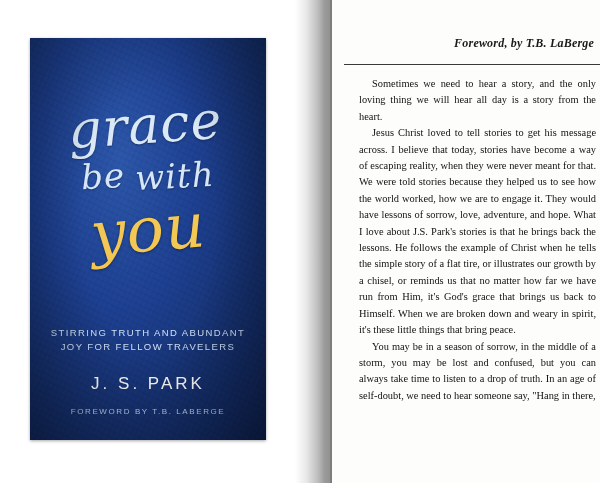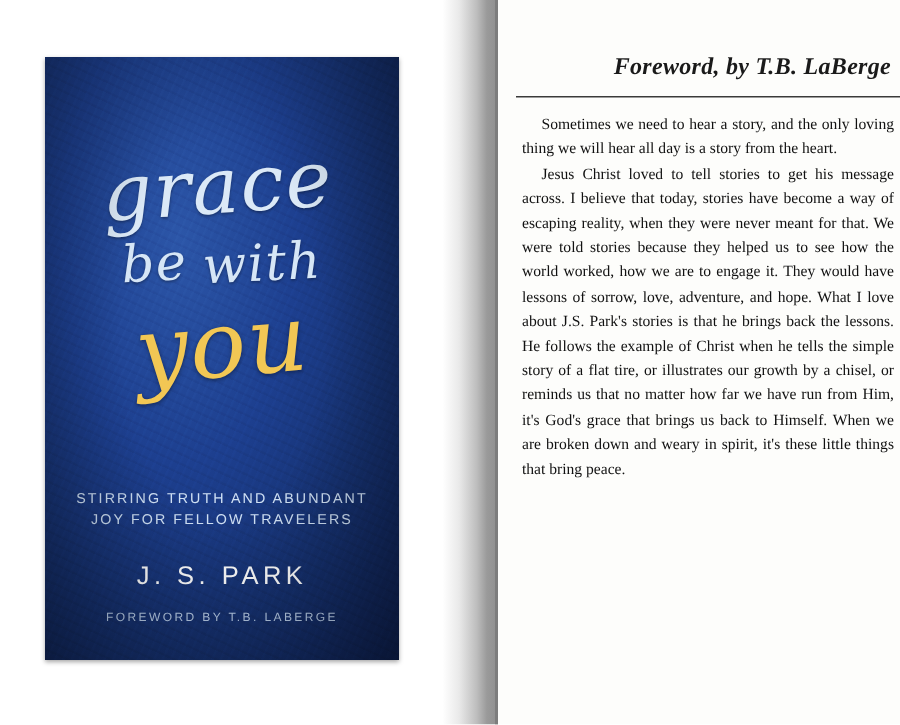--- a/index.html
+++ b/index.html
@@ -169,21 +169,21 @@
   }
   .chapter-title {
     position: absolute;
     left: 12px;
     right: 6px;
     top: 36px;
     text-align: right;
     font-family: "Liberation Serif", serif;
     font-style: italic;
     font-weight: 700;
-    font-size: 16px;
+    font-size: 12px;
     color: #1a1a1a;
     letter-spacing: 0.2px;
   }
   .rule {
     position: absolute;
     left: 12px;
     right: 0px;
     top: 64px;
     height: 1px;
     background: #3a3a3a;
@@ -193,21 +193,21 @@
     left: 12px;
     right: 4px;
     top: 76px;
     font-family: "Liberation Serif", serif;
     font-size: 10.4px;
     line-height: 16.4px;
     color: #111111;
     text-align: justify;
   }
   .body-text p {
-    margin: 0 0 0 4px;
+    margin: 0 0 0 15px;
   }
   .body-text p.indent {
     text-indent: 13px;
   }
 </style>
 </head>
 <body>
 
 <div class="page">
 
@@ -232,16 +232,17 @@
 
   <div class="gutter"></div>
   <div class="gutter-edge"></div>
 
   <div class="text-page">
     <div class="chapter-title">Foreword, by T.B. LaBerge</div>
     <div class="rule"></div>
     <div class="body-text">
       <p class="indent">Sometimes we need to hear a story, and the only loving thing we will hear all day is a story from the heart.</p>
       <p class="indent">Jesus Christ loved to tell stories to get his message across. I believe that today, stories have become a way of escaping reality, when they were never meant for that. We were told stories because they helped us to see how the world worked, how we are to engage it. They would have lessons of sorrow, love, adventure, and hope. What I love about J.S. Park's stories is that he brings back the lessons. He follows the example of Christ when he tells the simple story of a flat tire, or illustrates our growth by a chisel, or reminds us that no matter how far we have run from Him, it's God's grace that brings us back to Himself. When we are broken down and weary in spirit, it's these little things that bring peace.</p>
+      <p class="indent">You may be in a season of sorrow, in the middle of a storm, you may be lost and confused, but you can always take time to listen to a drop of truth. In an age of self-doubt, we need to hear someone say, "Hang in there,</p>
     </div>
   </div>
 
 </div>
 
 </body></html>

